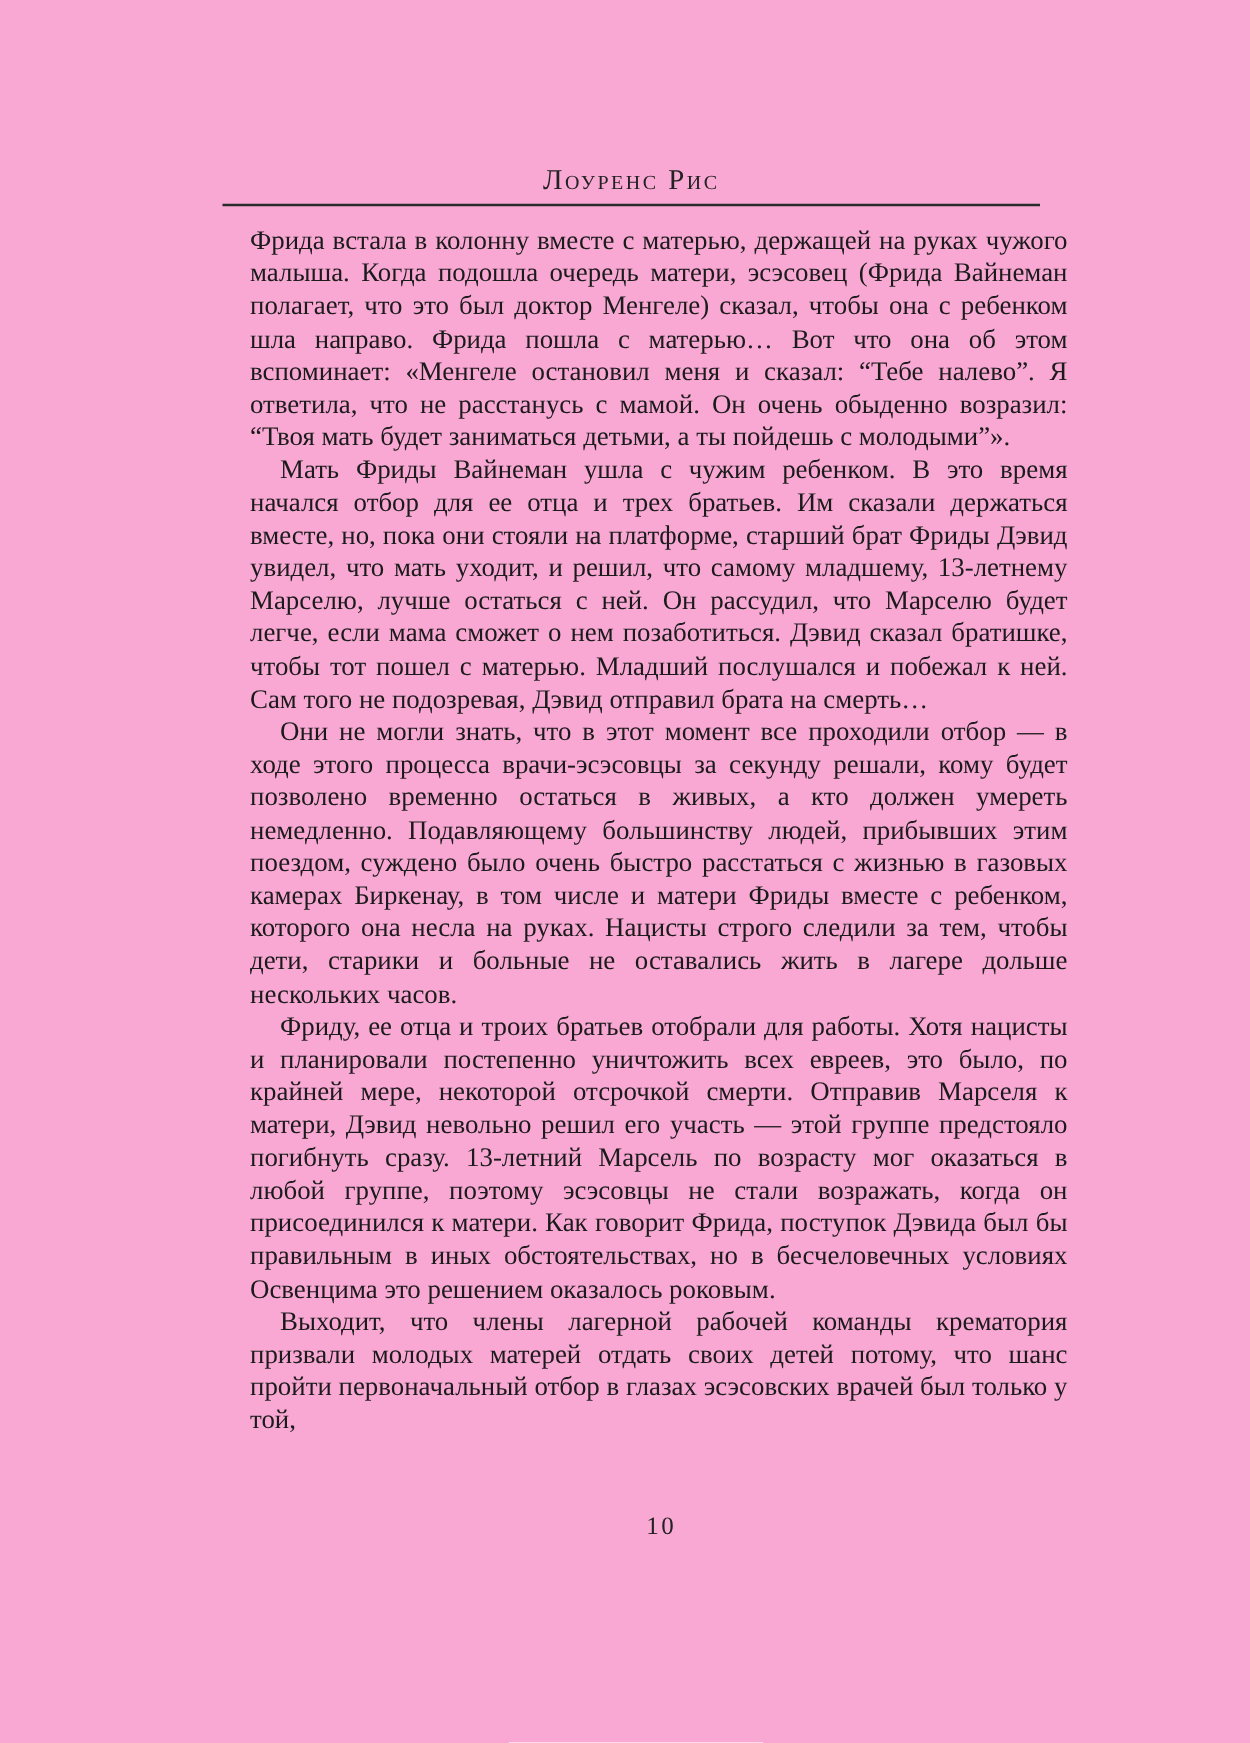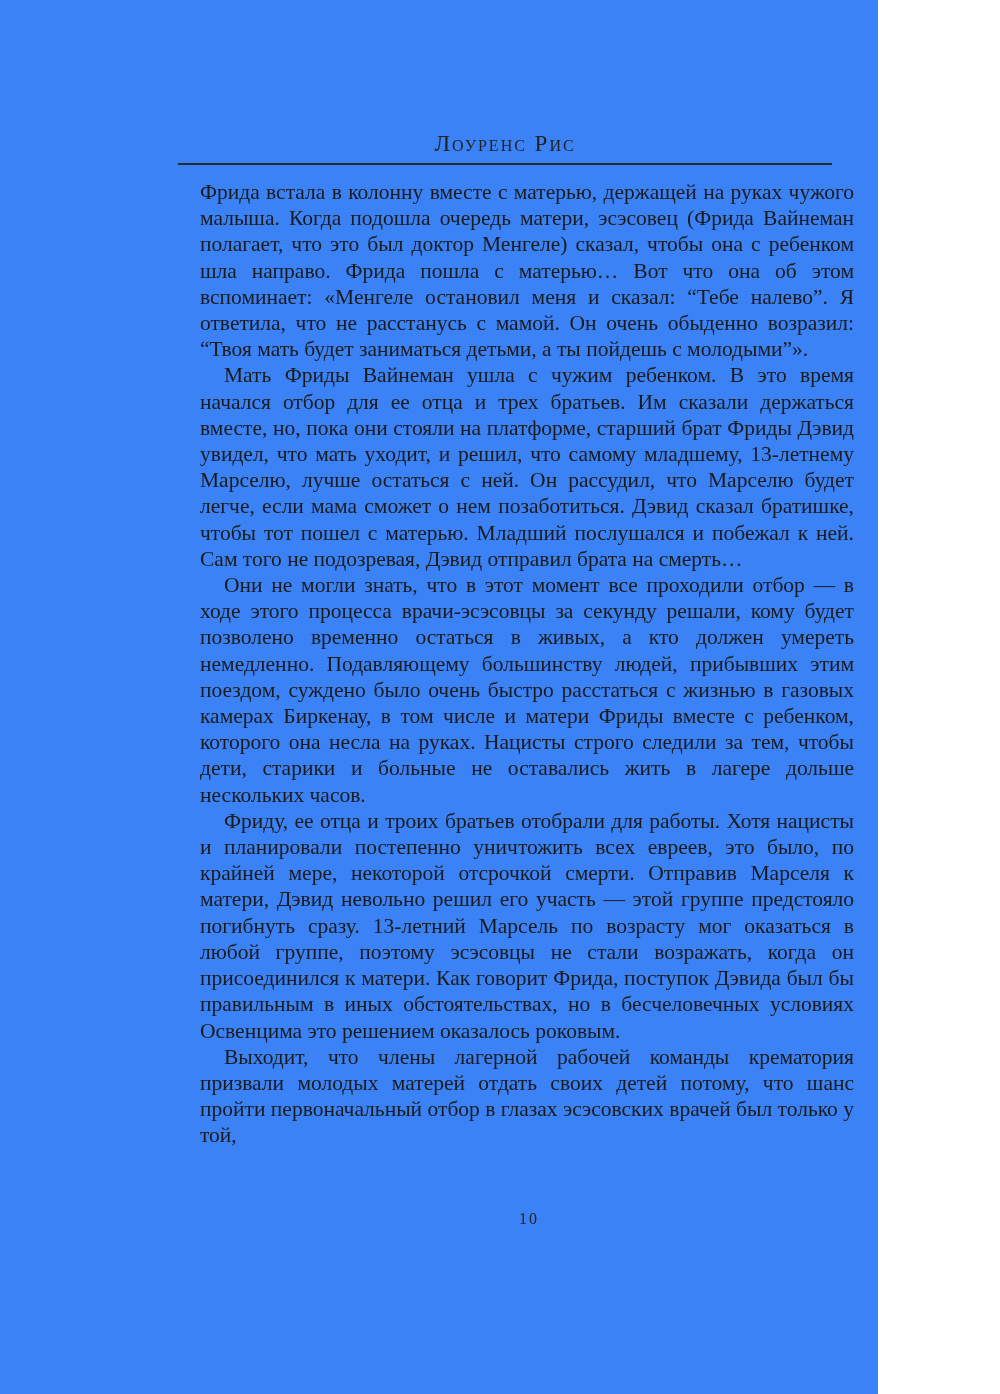--- a/index.html
+++ b/index.html
@@ -2,23 +2,23 @@
 <html lang="ru"><head>
 <meta charset="utf-8">
 <style>
   html, body {
     margin: 0;
     padding: 0;
     background: #ffffff;
   }
   .page {
     position: relative;
-    width: 878px;
+    width: 1000px;
     height: 1394px;
-    background: #3b82f6;
+    background: #f9a8d4;
     font-family: "Liberation Serif", "DejaVu Serif", serif;
     color: #1b1b1b;
     overflow: hidden;
   }
   .running-head {
     position: absolute;
     top: 130px;
     left: 178px;
     width: 654px;
   }
@@ -55,21 +55,21 @@
     text-indent: 0;
   }
   .page-footer {
     position: absolute;
     top: 1210px;
     left: 178px;
     width: 654px;
     text-align: center;
   }
   .page-number {
-    font-size: 16px;
+    font-size: 20px;
     letter-spacing: 2px;
     color: #222222;
     margin-left: 48px;
   }
 </style>
 </head>
 <body>
 
 <div class="page">
 

